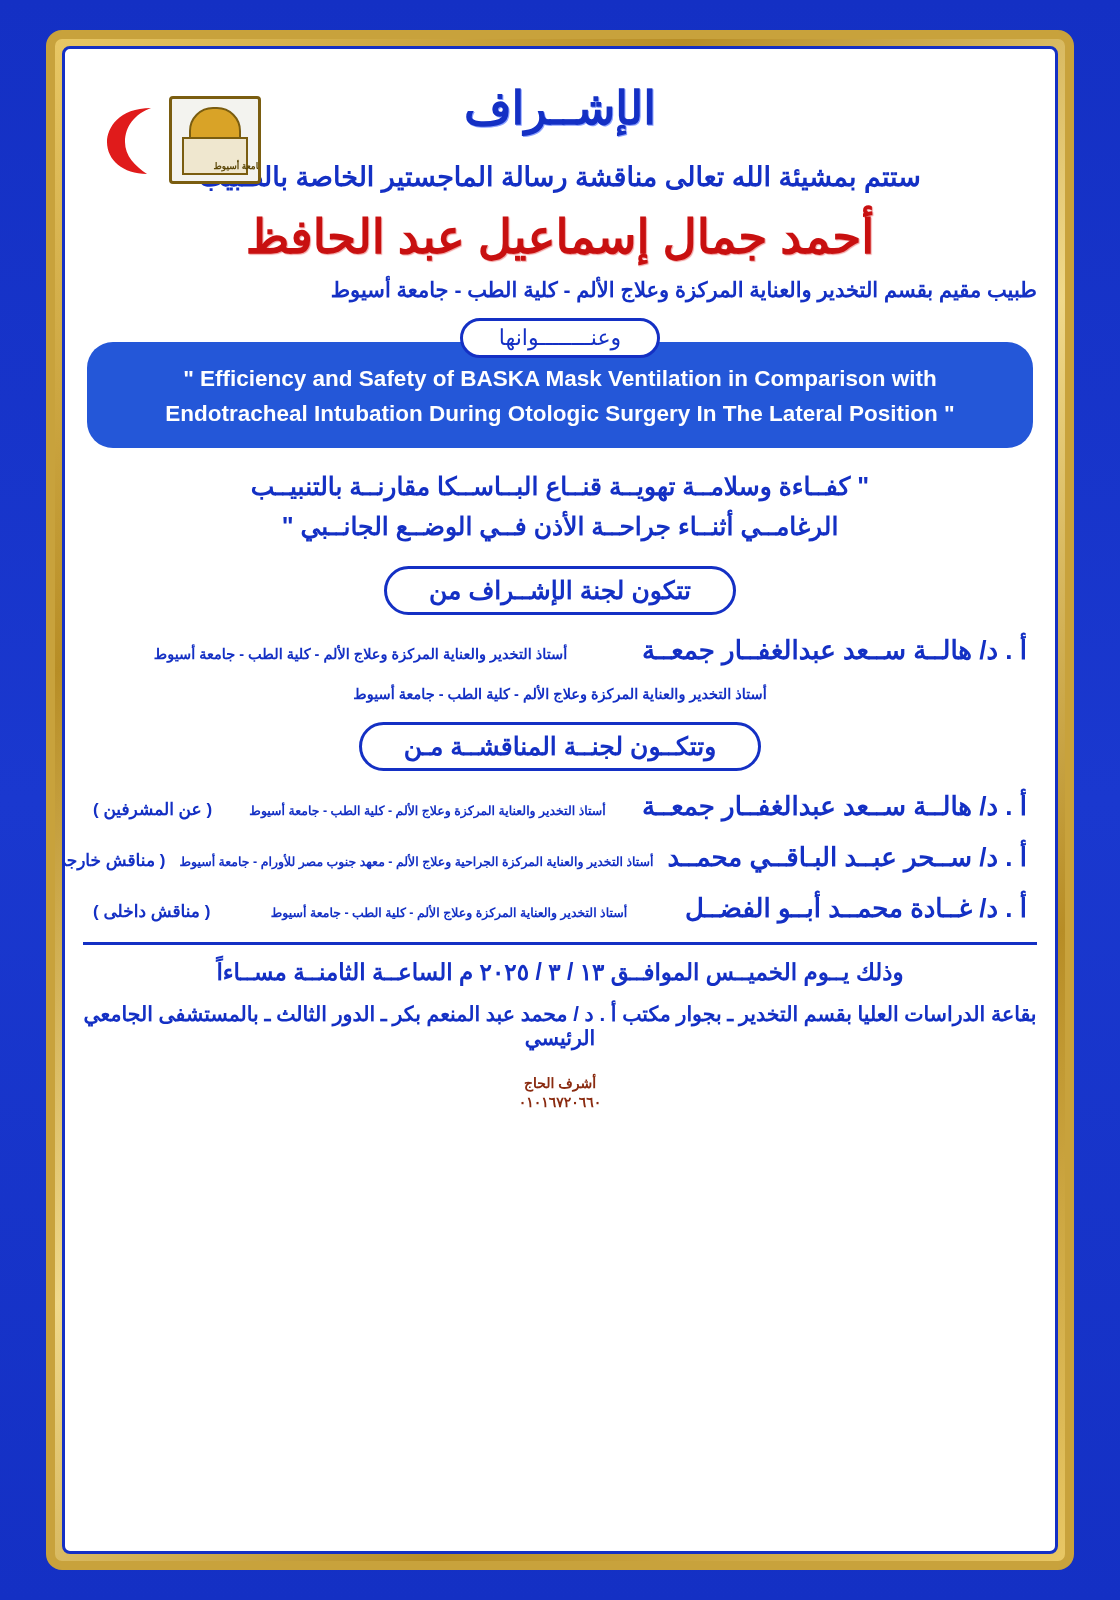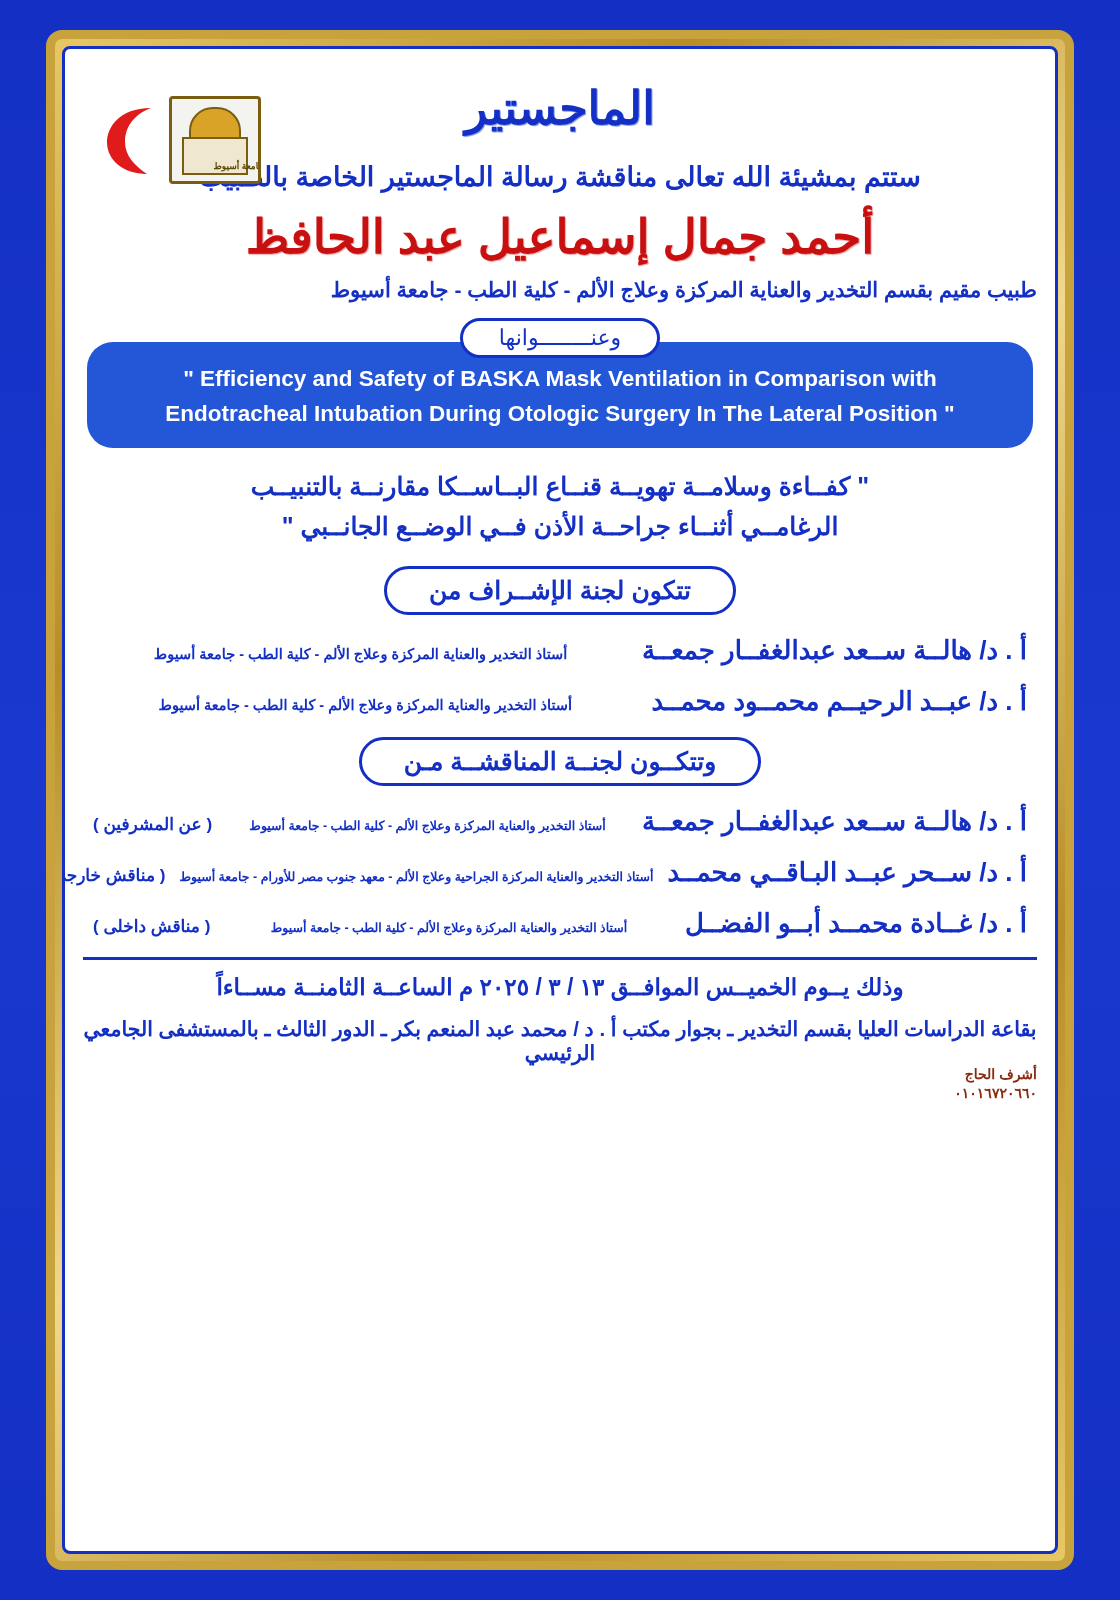--- a/index.html
+++ b/index.html
@@ -241,22 +241,22 @@
     font-size: 23px;
     font-weight: bold;
   }
   .footer .f2 {
     color: #1430c4;
     font-size: 20.5px;
     font-weight: bold;
     margin-top: 16px;
   }
   .signature {
-    margin-top: 0;
-    text-align: right;
+    margin-top: 24px;
+    text-align: center;
     color: #8a2b10;
     font-size: 14px;
     font-weight: bold;
     line-height: 1.4;
   }
 </style>
 </head>
 <body>
 
 <div class="poster">
@@ -270,21 +270,21 @@
             <path d="M50 6 C18 6 6 26 6 40 C6 58 22 72 46 72 C34 64 24 54 24 40 C24 24 34 12 50 6 Z" fill="#e01b1b"></path>
           </svg>
         </span>
         <span class="uni-logo">
           <span class="dome"></span>
           <span class="base"></span>
           <span class="txt">جامعة أسيوط</span>
         </span>
       </div>
 
-      <div class="title-daawa">الماجستير</div>
+      <div class="title-daawa">الإشــراف</div>
 
       <div class="line-1">ستتم بمشيئة الله تعالى مناقشة رسالة الماجستير الخاصة بالطبيب</div>
 
       <div class="name">أحمد جمال إسماعيل عبد الحافظ</div>
 
       <div class="subtitle">طبيب مقيم بقسم التخدير والعناية المركزة وعلاج الألم  -  كلية الطب  -  جامعة أسيوط</div>
 
       <div class="pill-wrap">
         <span class="pill">وعنــــــــوانها</span>
       </div>
@@ -301,21 +301,20 @@
 
       <div class="sec-head-wrap">
         <span class="sec-head">تتكون لجنة الإشــراف من</span>
       </div>
 
       <div class="person-row">
         <span class="p-name">أ . د/  هالــة ســعد عبدالغفــار جمعــة</span>
         <span class="p-aff">أستاذ التخدير والعناية المركزة وعلاج الألم - كلية الطب - جامعة أسيوط</span>
       </div>
       <div class="person-row">
-        <span class="p-name">أ . د/  عبــد الرحيــم محمــود محمــد</span>
         <span class="p-aff">أستاذ التخدير والعناية المركزة وعلاج الألم - كلية الطب - جامعة أسيوط</span>
       </div>
 
       <div class="sec-head-wrap">
         <span class="sec-head">وتتكــون لجنــة المناقشــة مـن</span>
       </div>
 
       <div class="person-row">
         <span class="p-name">أ . د/  هالــة ســعد عبدالغفــار جمعــة</span>
         <span class="p-aff small">أستاذ التخدير والعناية المركزة وعلاج الألم - كلية الطب - جامعة أسيوط</span>

